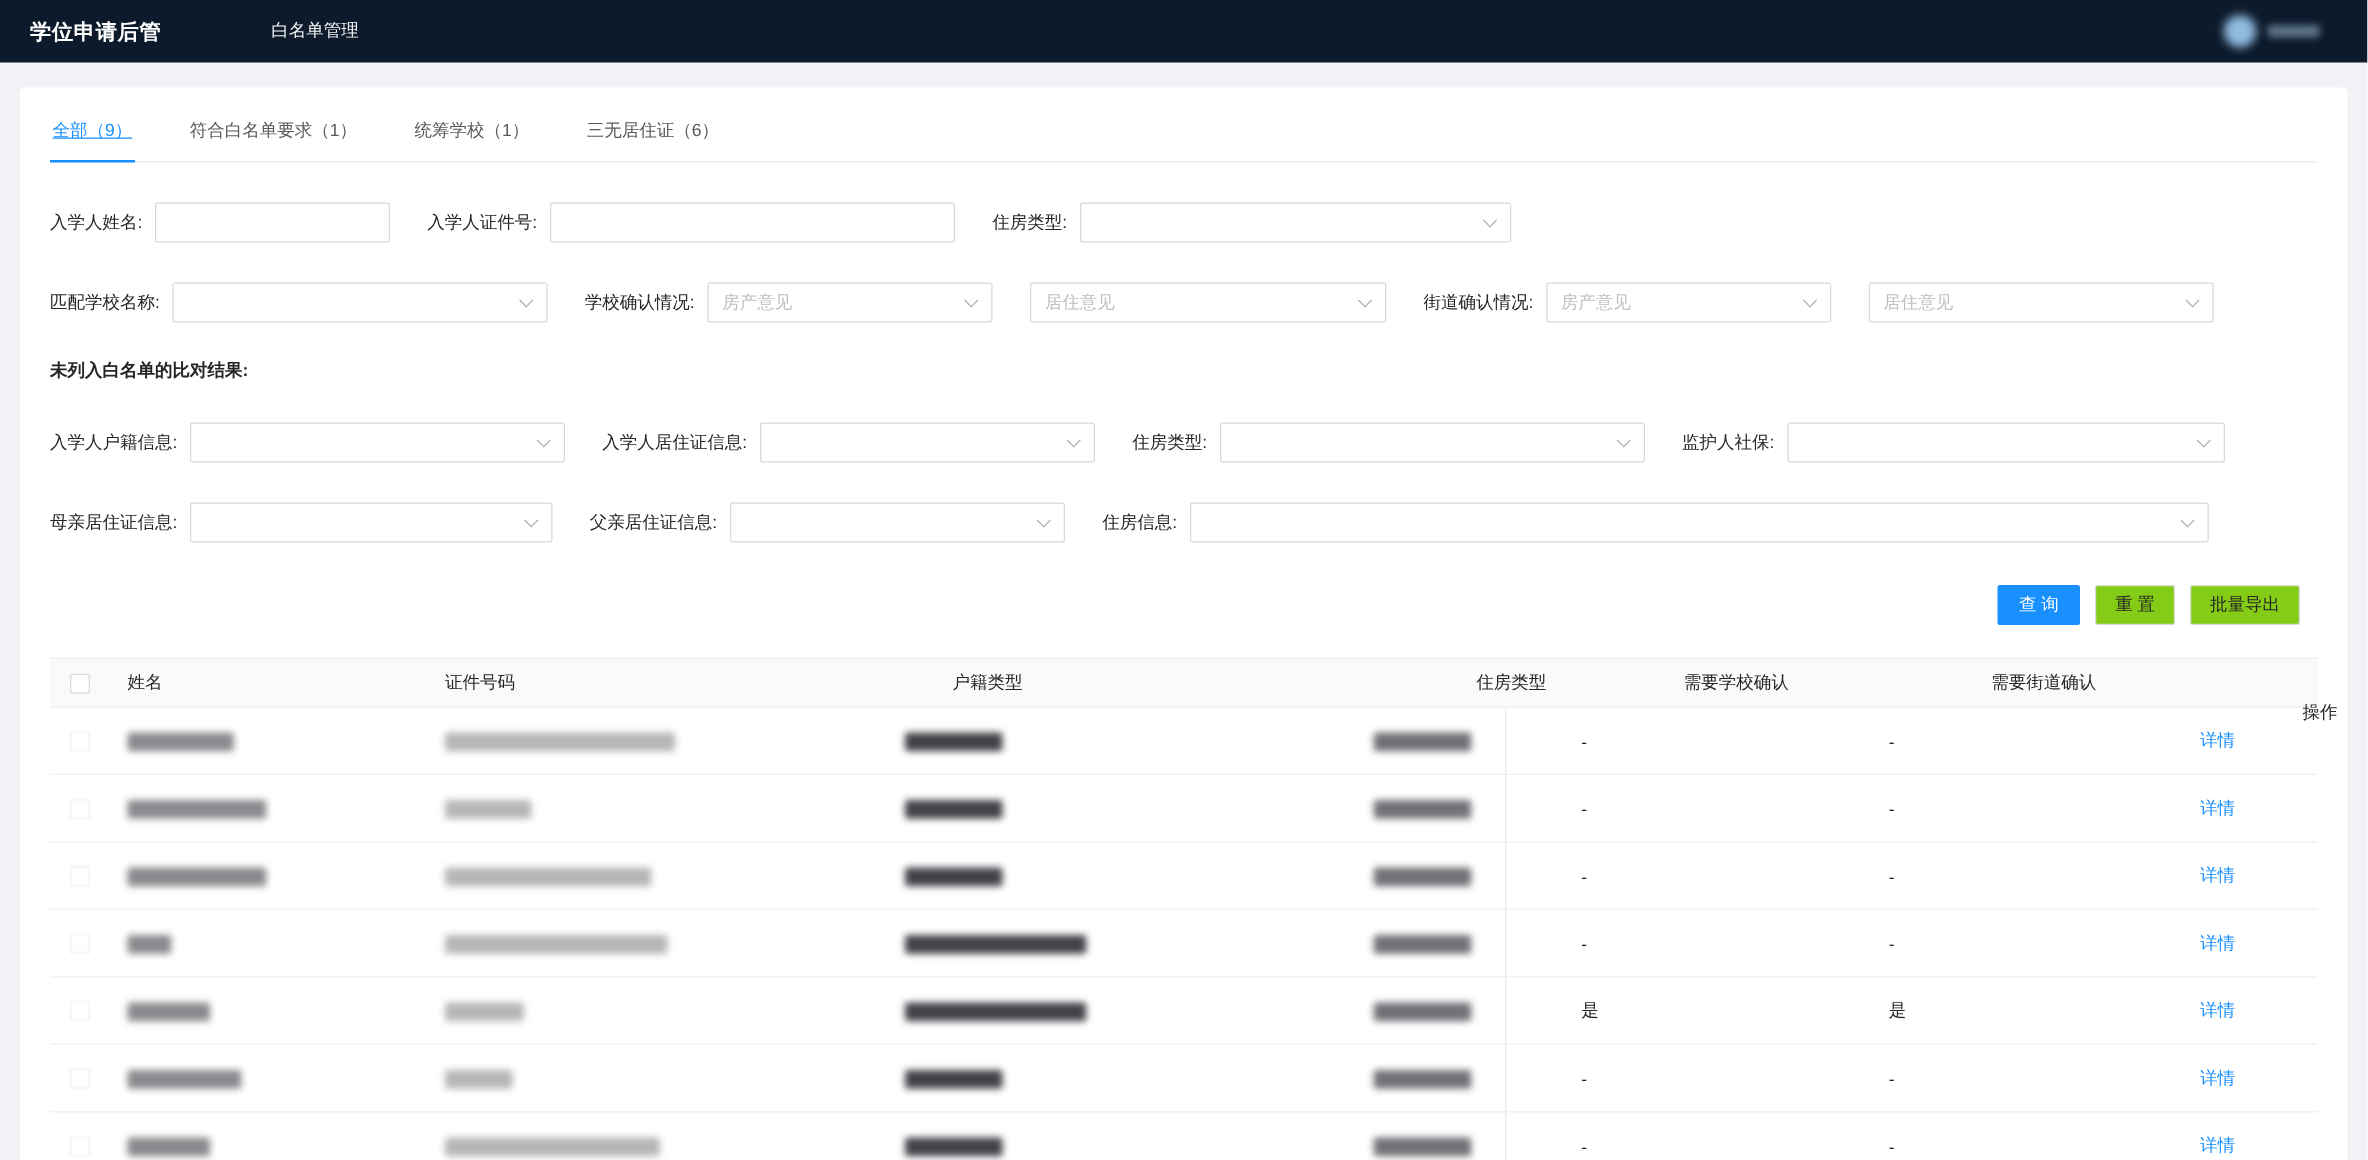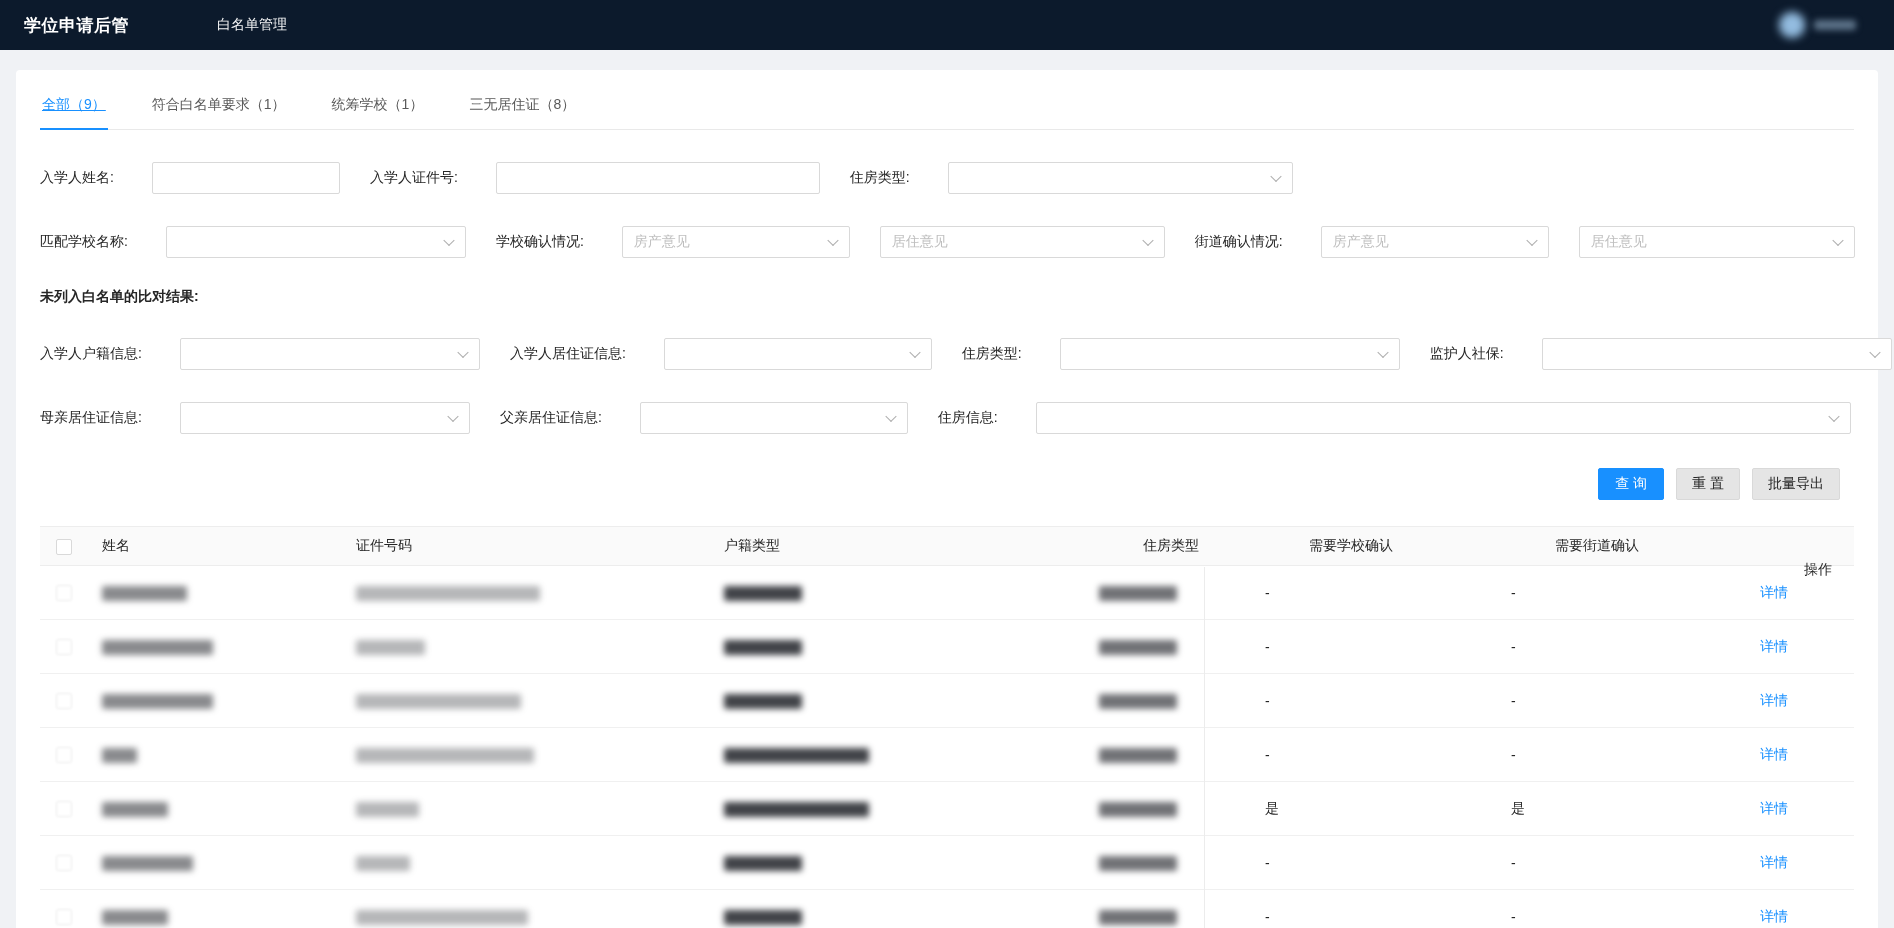--- a/index.html
+++ b/index.html
@@ -17,36 +17,36 @@
   .avatar { width:26px; height:26px; border-radius:50%; background:#93bce0; filter:blur(4px); }
   .user-name-r { width:42px; height:10px; border-radius:3px; background:#5c7288; filter:blur(3px); }
   
   .card { margin:20px 16px 0; background:#fff; border-radius:4px; padding:0 24px 24px; height:1100px; }
   
   .tabs { display:flex; gap:42px; border-bottom:1px solid #e9e9e9; padding-top:12px; }
   .tab { font-size:14px; color:#595959; padding:14px 2px; cursor:pointer; white-space:nowrap; }
   .tab.active { color:var(--accent,#1890ff); border-bottom:2px solid var(--accent,#1890ff); margin-bottom:-1px; font-weight:500;text-decoration:underline; }
   
   .filter-row { display:flex; align-items:center; margin-top:32px; }
-  .field { display:flex; align-items:center; margin-right:30px;gap:28px; }
+  .field { display:flex; align-items:center; margin-right:30px; }
   .field:last-child { margin-right:0; }
   .f-label { font-size:14px; color:#262626; margin-right:10px; white-space:nowrap; }
   .ctrl { height:32px; border:1px solid #d9d9d9; border-radius:2px; background:#fff; flex:none; }
   input.ctrl { outline:none; padding:0 11px; font-size:14px; color:#262626; }
   .select { position:relative; display:flex; align-items:center; padding:0 30px 0 11px; cursor:pointer; }
   .ph { font-size:14px; color:#bfbfbf; white-space:nowrap; overflow:hidden; }
   .chev { position:absolute; right:12px; top:50%; width:8px; height:8px;
           border-right:1.4px solid #aeaeae; border-bottom:1.4px solid #aeaeae;
           transform:translateY(-70%) rotate(45deg); }
   .section-label { margin-top:30px; font-size:14px; color:#262626; font-weight:600; }
   
   .actions { display:flex; justify-content:flex-end; align-items:center; margin-top:34px; gap:12px; padding-right:14px; }
   .btn { height:32px; border-radius:2px; font-size:14px; display:flex; align-items:center; justify-content:center; cursor:pointer; white-space:nowrap; }
   .btn.primary { background:var(--accent,#1890ff); border:1px solid var(--accent,#1890ff); color:#fff; width:66px; }
-  .btn.default { background:#e5e5e5; border:1px solid #d9d9d9; color:#262626; padding:0 15px; }
+  .btn.default { background:#84cc16; border:1px solid #d9d9d9; color:#262626; padding:0 15px; }
   
   .table { margin-top:26px; position:relative; }
   .t-head { display:flex; align-items:center; height:40px; background:#fafafa;
             border-top:1px solid #ededed; border-bottom:1px solid #ededed; }
   .t-head .t-cell { font-weight:500; }
   .t-row { display:flex; align-items:center; height:54px; border-bottom:1px solid #f0f0f0; }
   .t-cell { flex:none; font-size:14px; color:#262626; padding-left:2px; }
   .cb-cell { padding-left:16px; }
   .cb { display:inline-block; width:16px; height:16px; border:1px solid #d9d9d9; border-radius:2px; background:#fff; vertical-align:middle; }
   .cb.dim { opacity:0.5; filter:blur(1px); }
@@ -68,21 +68,21 @@
     <div class="avatar"></div>
     <div class="user-name-r"></div>
   </div>
 </div>
 
 <div class="card">
   <div class="tabs" id="tab-bar">
       <div class="tab active">全部（9）</div>
       <div class="tab">符合白名单要求（1）</div>
       <div class="tab">统筹学校（1）</div>
-      <div class="tab">三无居住证（8）</div>
+      <div class="tab">三无居住证（6）</div>
     </div>
 
   <div id="filters-top">
       <div class="filter-row">
         <div class="field">
           <span class="f-label">入学人姓名:</span>
           <input type="text" class="ctrl" style="width: 188px;">
         </div>
         <div class="field">
           <span class="f-label">入学人证件号:</span>
@@ -193,21 +193,21 @@
     <div class="btn primary">查 询</div>
     <div class="btn default">重 置</div>
     <div class="btn default">批量导出</div>
   </div>
 
   <div class="table">
     <div class="t-head" id="t-head">
         <div class="t-cell cb-cell" style="width: 60px;"><span class="cb"></span></div>
         <div class="t-cell" style="width: 254px;">姓名</div>
         <div class="t-cell" style="width: 368px;">证件号码</div>
-        <div class="t-cell" style="width: 375px;">户籍类型</div>
+        <div class="t-cell" style="width: 375px; margin-left: 38px;">户籍类型</div>
         <div class="t-cell" style="width: 166px; margin-left: 44px;">住房类型</div>
         <div class="t-cell" style="width: 246px;">需要学校确认</div>
         <div class="t-cell" style="width: 249px;">需要街道确认</div>
         <div class="t-cell" style="width: 96px; margin-top: 48px;">操作</div>
       </div>
     <div id="t-body">
         <div class="t-row">
           <div class="t-cell cb-cell" style="width: 60px;"><span class="cb dim"></span></div>
           <div class="t-cell" style="width: 254px;"><span class="bar bar-name" style="width: 85px;"></span></div>
           <div class="t-cell" style="width: 368px;"><span class="bar bar-id" style="width: 184px;"></span></div>

